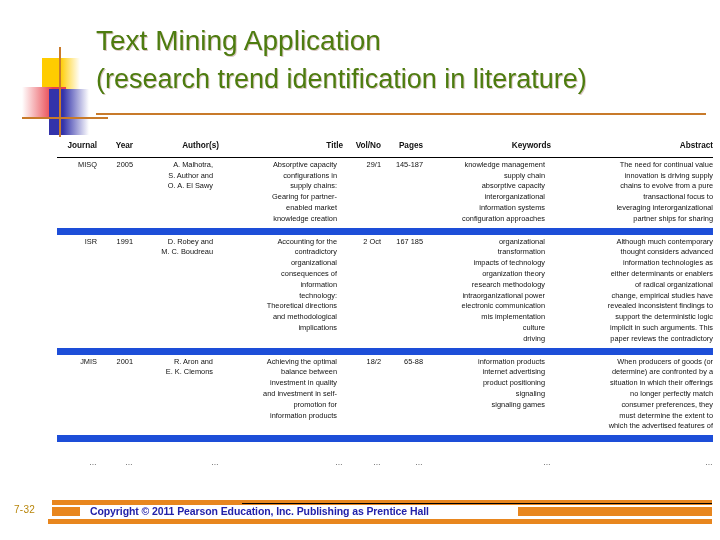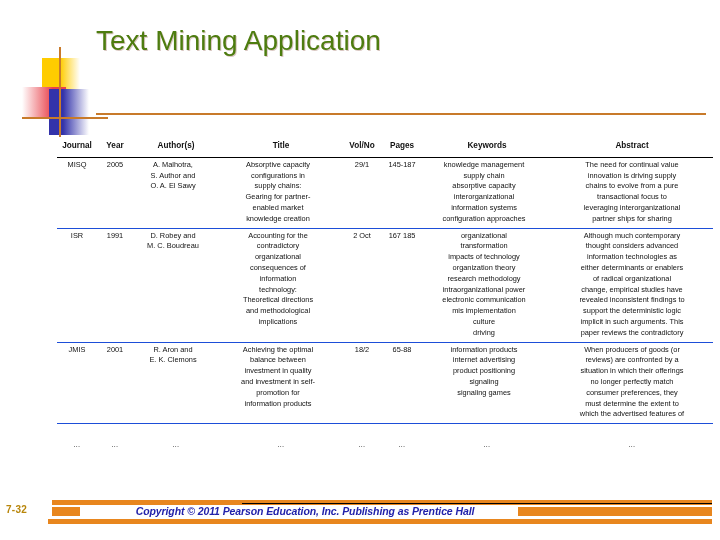--- a/index.html
+++ b/index.html
@@ -94,31 +94,31 @@
   }
   table.lit {
     width: 656px;
     border-collapse: collapse;
     table-layout: fixed;
   }
   table.lit th,
   table.lit td {
     padding: 0;
     vertical-align: top;
-    text-align: center;
+    text-align: right;
     font-weight: normal;
   }
   table.lit thead th {
     font-weight: bold;
     font-size: 8.2px;
     padding: 2px 0 5px 0;
     border-bottom: 1.4px solid #000000;
   }
   table.lit tbody tr.data-row > td {
-    border-bottom: 1px solid #1d4ed8;
+    border-bottom: 7px solid #1d4ed8;
     padding: 2px 0 3px 0;
   }
   table.lit tbody tr.ellipsis-row > td {
     padding: 16px 0 4px 0;
     border: none;
     letter-spacing: 0.4px;
   }
   .cell-lines > div {
     white-space: nowrap;
     overflow: hidden;
@@ -131,67 +131,66 @@
   col.c-author   { width: 86px; }
   col.c-title    { width: 124px; }
   col.c-volno    { width: 38px; }
   col.c-pages    { width: 42px; }
   col.c-keywords { width: 128px; }
   col.c-abstract { width: 162px; }
 
   
   .slide-number {
     position: absolute;
-    left: 6px;
+    left: 14px;
     top: 504px;
     font-size: 10px;
     color: #B8860B;
     letter-spacing: 0.3px;
-    font-weight: bold;
   }
   .footer-bar {
     position: absolute;
     background: #E8861E;
   }
   .bar-top    { left: 52px;  top: 500px; width: 660px; height: 5px; }
   .bar-mid    { left: 52px;  top: 507px; width: 28px;  height: 9px; }
   .bar-mid2   { left: 518px; top: 507px; width: 194px; height: 9px; }
   .bar-bottom { left: 48px;  top: 519px; width: 664px; height: 5px; }
   .bar-hairline {
     position: absolute;
     left: 242px; top: 503px; width: 470px; height: 1px;
     background: #000000;
   }
   .copyright {
     position: absolute;
     left: 90px;
     top: 505px;
     width: 430px;
-    text-align: center;
+    text-align: left;
     font-size: 10.5px;
     font-weight: bold;
-    font-style: italic;
     color: #2222AA;
     white-space: nowrap;
     letter-spacing: -0.1px;
   }
 </style>
 </head>
 <body>
 
 <div class="logo-block">
   <div class="logo-yellow"></div>
   <div class="logo-red"></div>
   <div class="logo-blue"></div>
   <div class="logo-vline"></div>
   <div class="logo-hline"></div>
 </div>
 
 <div class="title-wrap">
   <div class="title-line">Text Mining Application</div>
+  <div class="title-line sub">(research trend identification in literature)</div>
 </div>
 <div class="title-rule"></div>
 
 <div class="table-area">
   <table class="lit">
     <colgroup>
       <col class="c-journal">
         <col class="c-year">
         <col class="c-author">
         <col class="c-title">
@@ -315,21 +314,21 @@
         <td>65-88</td>
         <td class="cell-lines pad-r">
             <div>information products</div>
             <div>internet advertising</div>
             <div>product positioning</div>
             <div>signaling</div>
             <div>signaling games</div>
           </td>
         <td class="cell-lines">
             <div>When producers of goods (or</div>
-            <div>reviews) are confronted by a</div>
+            <div>determine) are confronted by a</div>
             <div>situation in which their offerings</div>
             <div>no longer perfectly match</div>
             <div>consumer preferences, they</div>
             <div>must determine the extent to</div>
             <div>which the advertised features of</div>
           </td>
       </tr>
 
       <tr class="ellipsis-row">
         <td>…</td>

